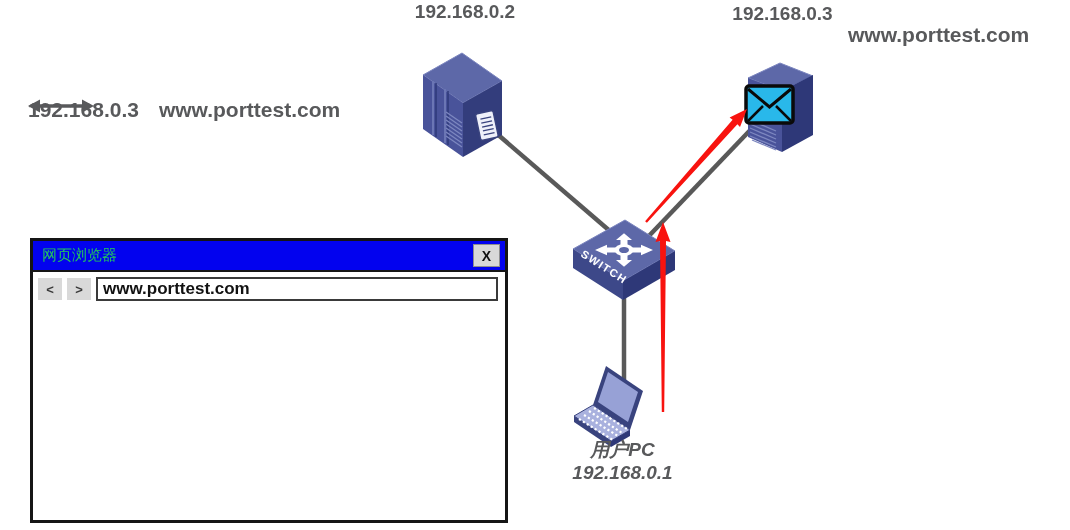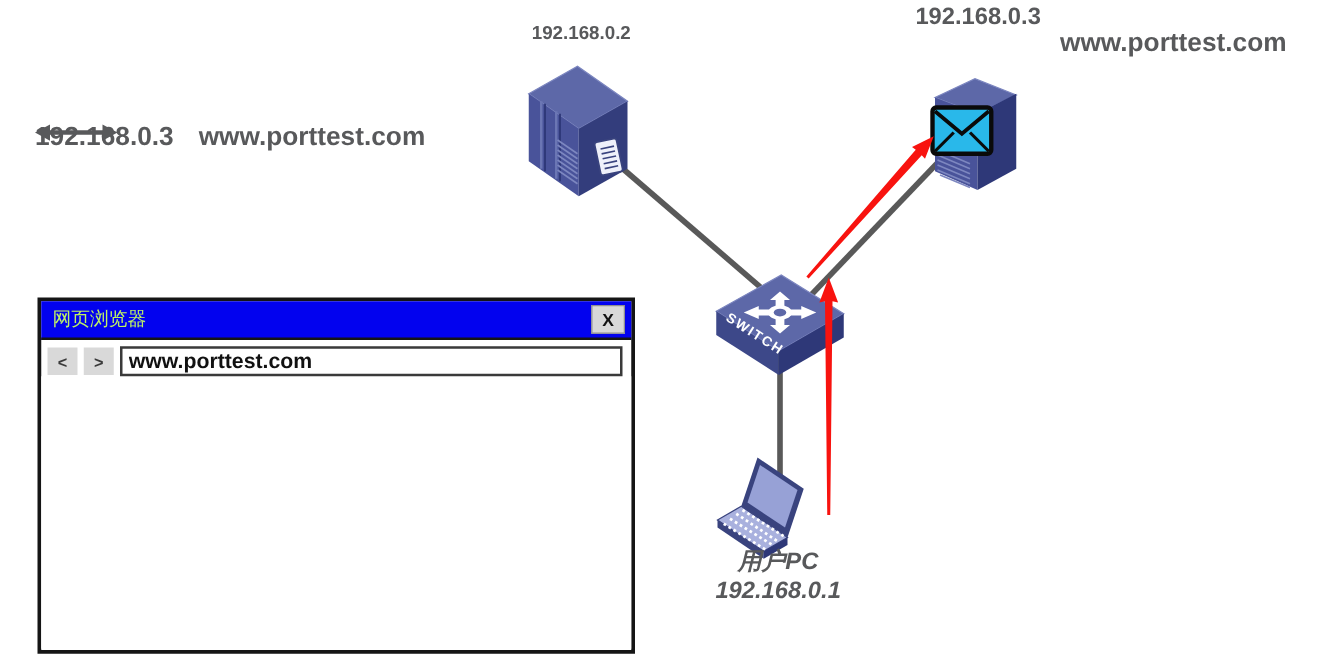--- a/index.html
+++ b/index.html
@@ -1,33 +1,33 @@
 <!DOCTYPE html>
 <html><head>
 <meta charset="utf-8">
 <style>
   html,body{margin:0;padding:0;background:#ffffff;}
   body{font-family:"Liberation Sans","DejaVu Sans",sans-serif;}
   .stage{position:relative;width:1070px;height:530px;background:#fff;overflow:hidden;}
   .stage svg{position:absolute;left:0;top:0;}
 
   .lbl{position:absolute;color:#58595b;font-weight:bold;text-align:center;line-height:22px;}
-  .lbl-dns{left:385px;top:16px;width:160px;font-size:15px;}
+  .lbl-dns{left:385px;top:1px;width:160px;font-size:19px;}
   .lbl-web{left:700px;top:3px;width:165px;font-size:19px;}
   .lbl-webdomain{left:848px;top:24px;width:215px;font-size:21px;text-align:left;}
   .lbl-pc{left:540px;top:438px;width:165px;font-size:19px;line-height:23px;font-style:italic;}
   .lbl-map{position:absolute;left:28px;top:98px;display:flex;align-items:center;gap:10px;
            color:#58595b;font-weight:bold;font-size:21px;}
 
   
   .bwin{position:absolute;left:30px;top:238px;width:478px;height:285px;background:#fff;
         border:3px solid #151515;box-sizing:border-box;}
   .btitle{height:29px;background:#0202ef;display:flex;align-items:center;
           border-bottom:2px solid #151515;}
-  .btitle .ttext{color:#bef264;font-size:15px;padding-left:9px;flex:1;}
+  .btitle .ttext{color:#22c55e;font-size:15px;padding-left:9px;flex:1;}
   .bclose{width:25px;height:21px;background:#d8d8d8;border:1px solid #8f8f8f;
           color:#111;font-weight:bold;font-size:14px;display:flex;align-items:center;
           justify-content:center;margin-right:5px;cursor:default;}
   .btools{display:flex;align-items:center;padding:5px 5px 0 5px;gap:5px;}
   .bnav{width:24px;height:22px;background:#d9d9d9;border:0;color:#3a3a3a;
         font-weight:bold;font-size:13px;display:flex;align-items:center;justify-content:center;}
   .baddr{flex:1;height:24px;border:2px solid #3a3a3a;font-family:"Liberation Sans",sans-serif;
          font-weight:bold;font-size:17px;color:#111;padding:0 5px;box-sizing:border-box;
          margin-right:2px;}
 </style>

